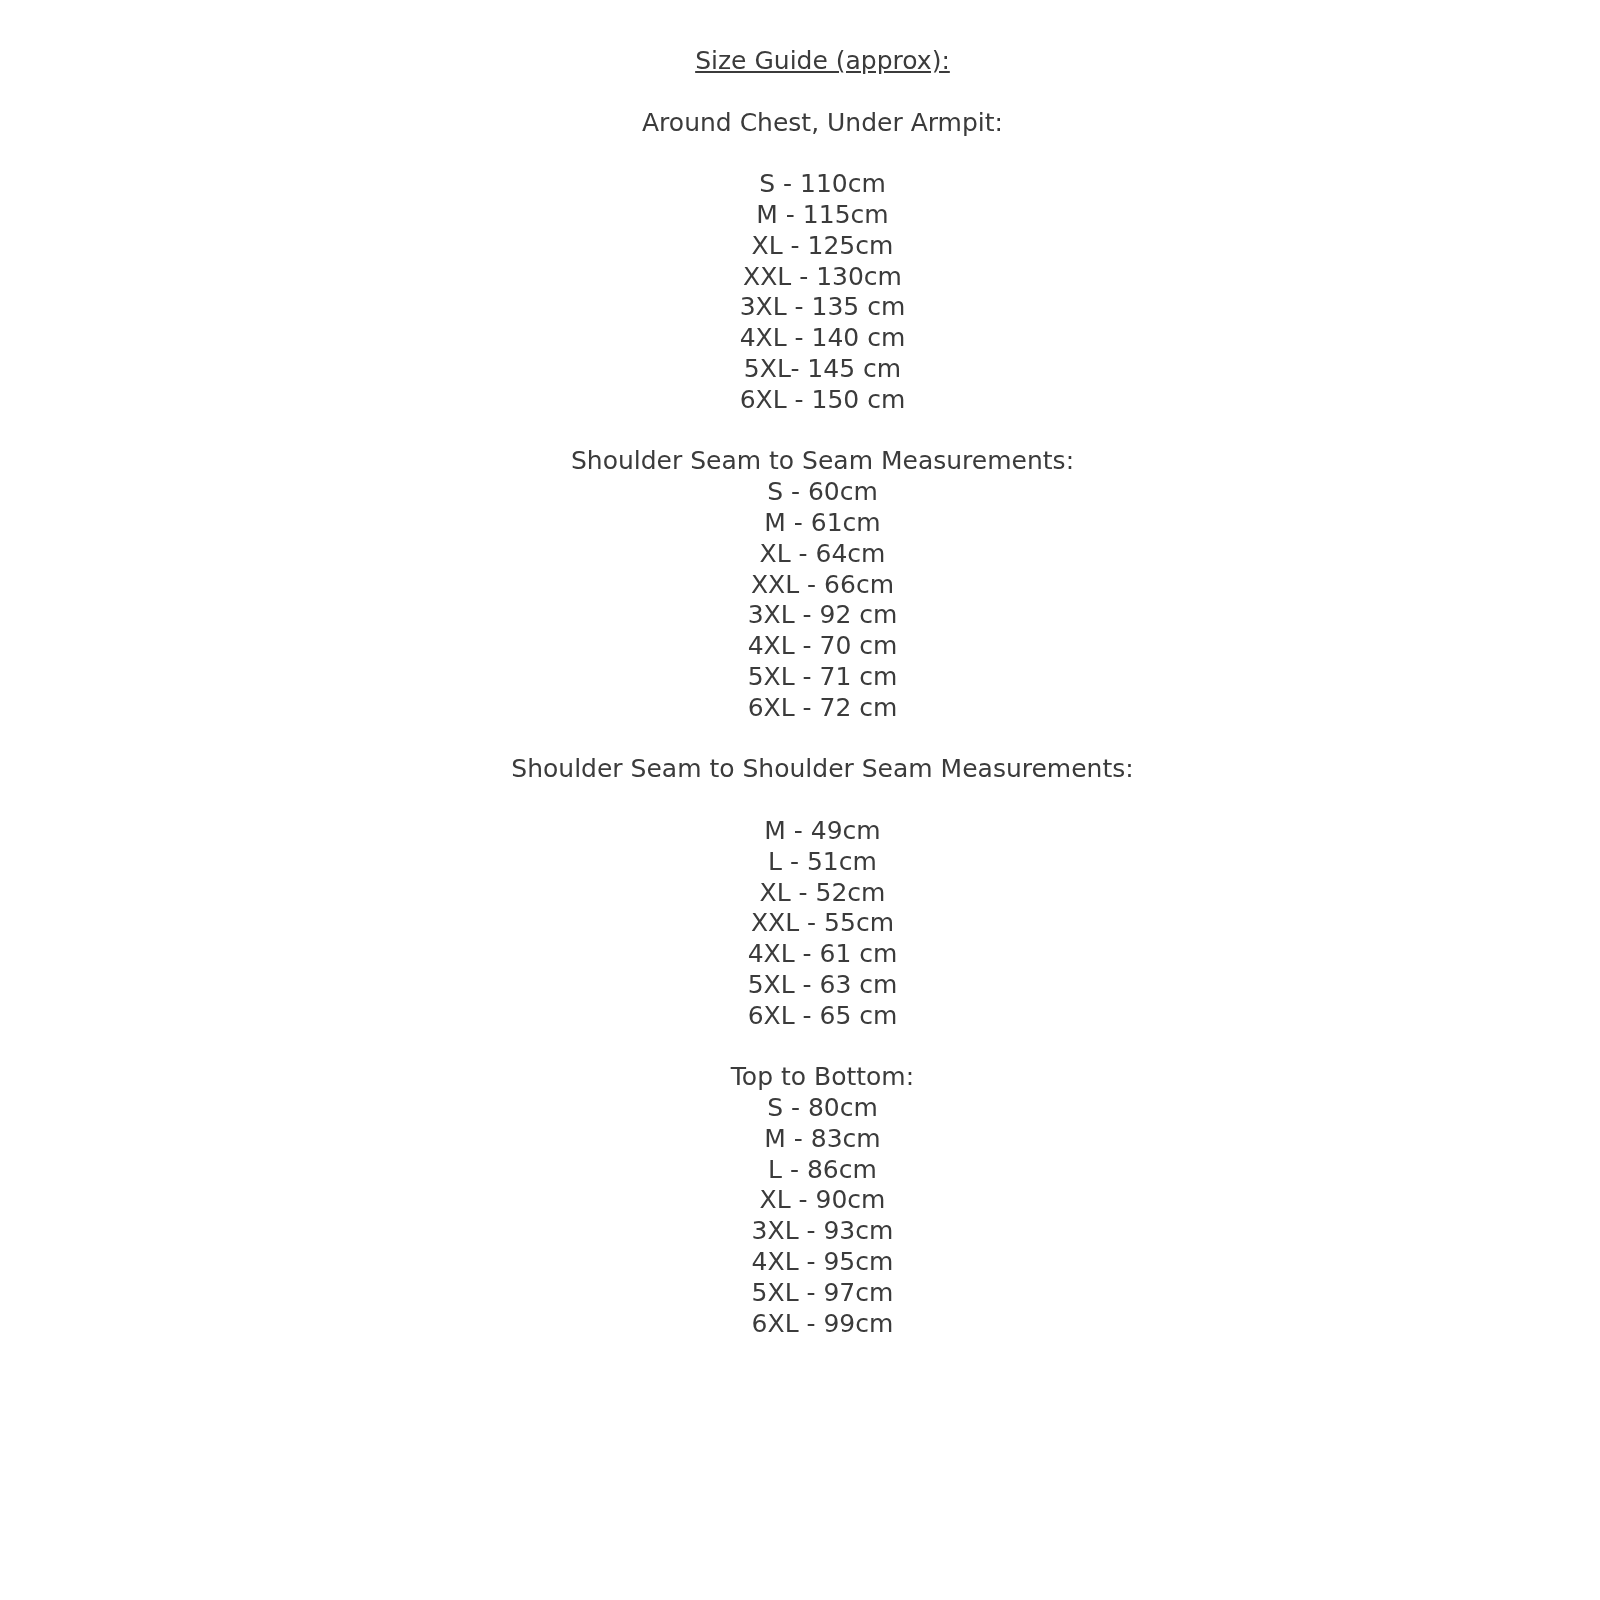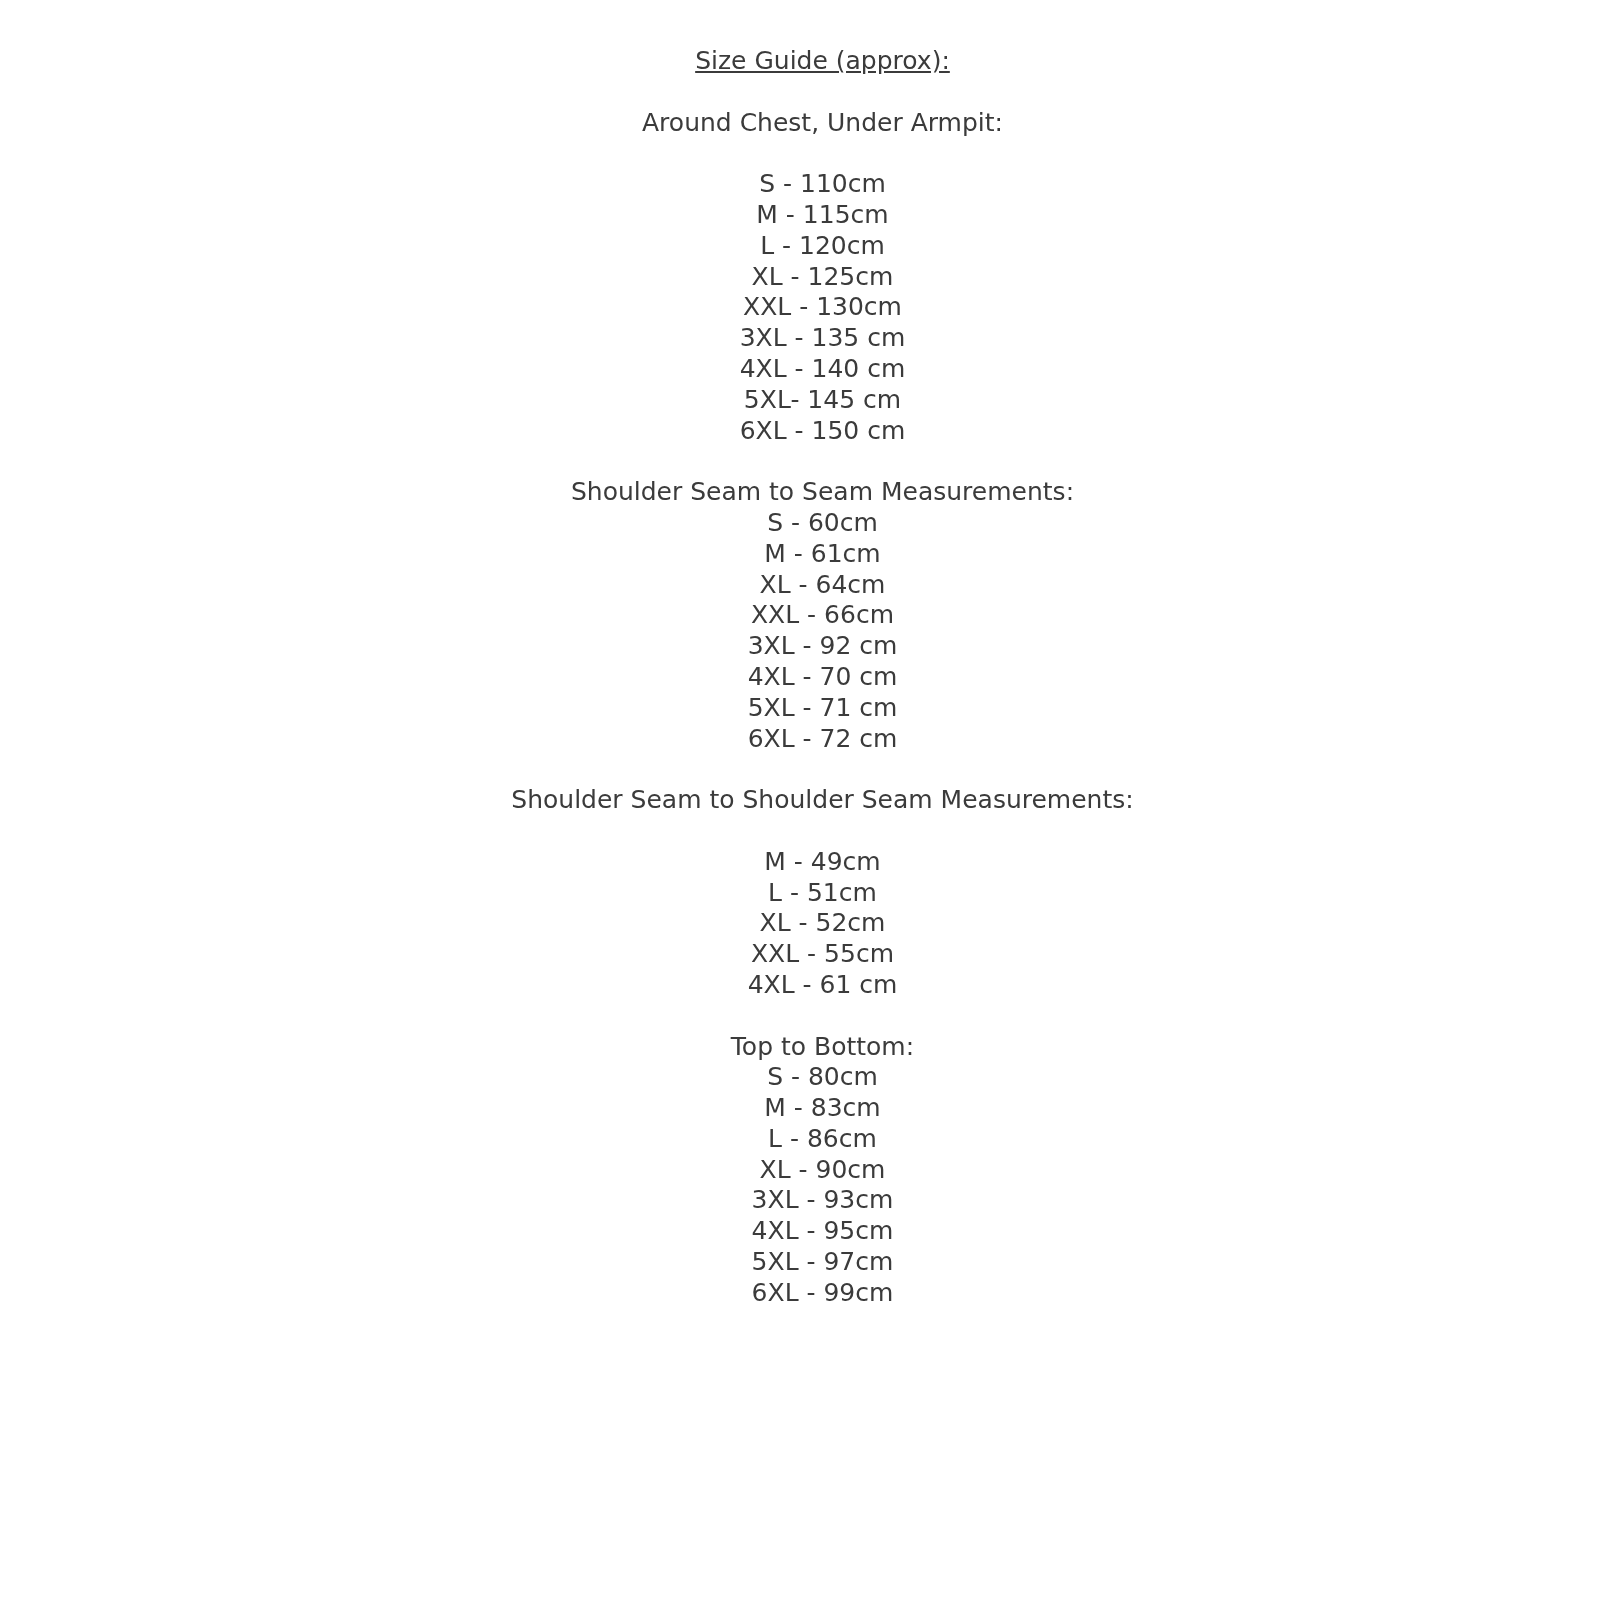--- a/index.html
+++ b/index.html
@@ -38,21 +38,20 @@
 <div class="doc">
 
   <div class="line title">Size Guide (approx):</div>
   <div class="spacer"></div>
 
   <div class="section">
     <div class="line heading">Around Chest, Under Armpit:</div>
     <div class="spacer"></div>
     <div class="line">S - 110cm</div>
     <div class="line">M - 115cm</div>
-    <div class="line">L - 120cm</div>
     <div class="line">XL - 125cm</div>
     <div class="line">XXL - 130cm</div>
     <div class="line">3XL - 135 cm</div>
     <div class="line">4XL - 140 cm</div>
     <div class="line">5XL- 145 cm</div>
     <div class="line">6XL - 150 cm</div>
   </div>
   <div class="spacer"></div>
 
   <div class="section">
@@ -69,20 +68,22 @@
   <div class="spacer"></div>
 
   <div class="section">
     <div class="line heading">Shoulder Seam to Shoulder Seam Measurements:</div>
     <div class="spacer"></div>
     <div class="line">M - 49cm</div>
     <div class="line">L - 51cm</div>
     <div class="line">XL - 52cm</div>
     <div class="line">XXL - 55cm</div>
     <div class="line">4XL - 61 cm</div>
+    <div class="line">5XL - 63 cm</div>
+    <div class="line">6XL - 65 cm</div>
   </div>
   <div class="spacer"></div>
 
   <div class="section">
     <div class="line heading">Top to Bottom:</div>
     <div class="line">S - 80cm</div>
     <div class="line">M - 83cm</div>
     <div class="line">L - 86cm</div>
     <div class="line">XL - 90cm</div>
     <div class="line">3XL - 93cm</div>

